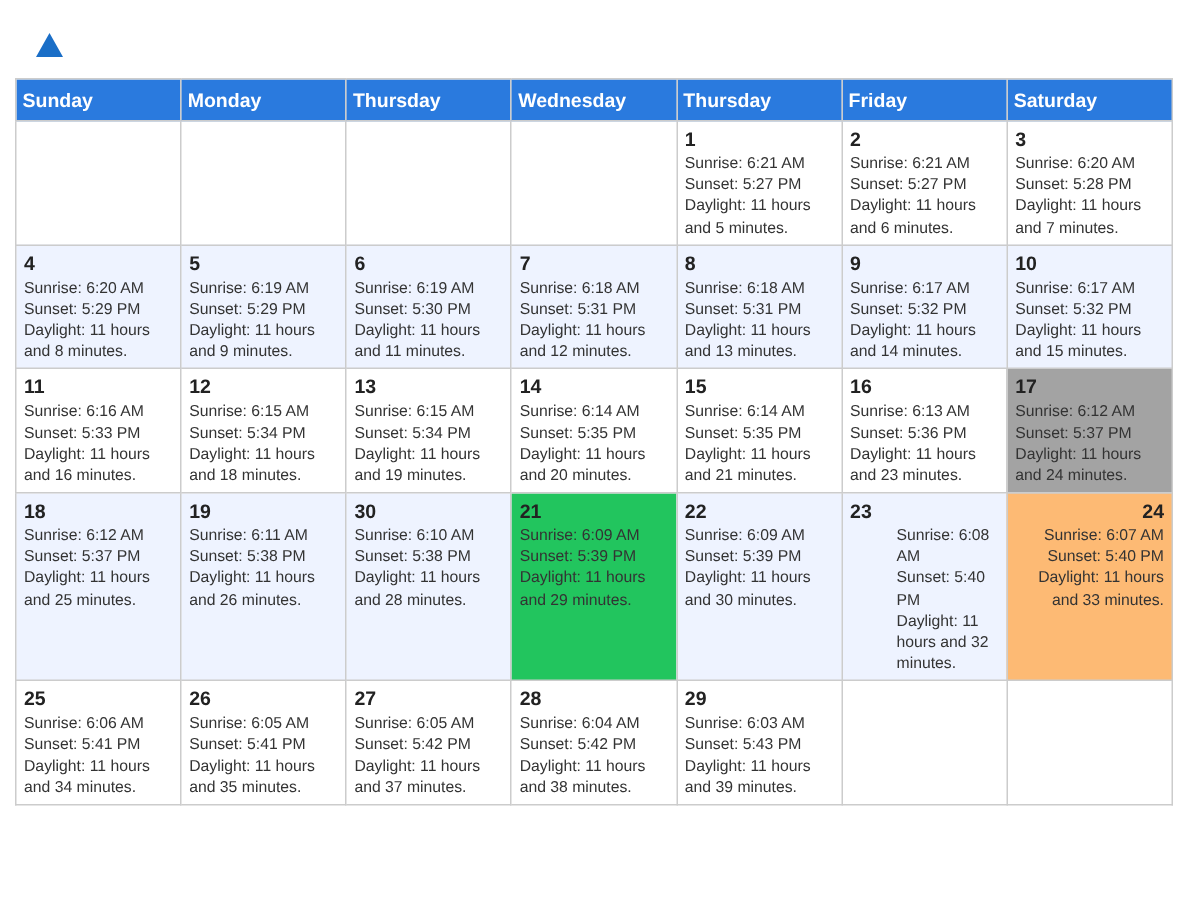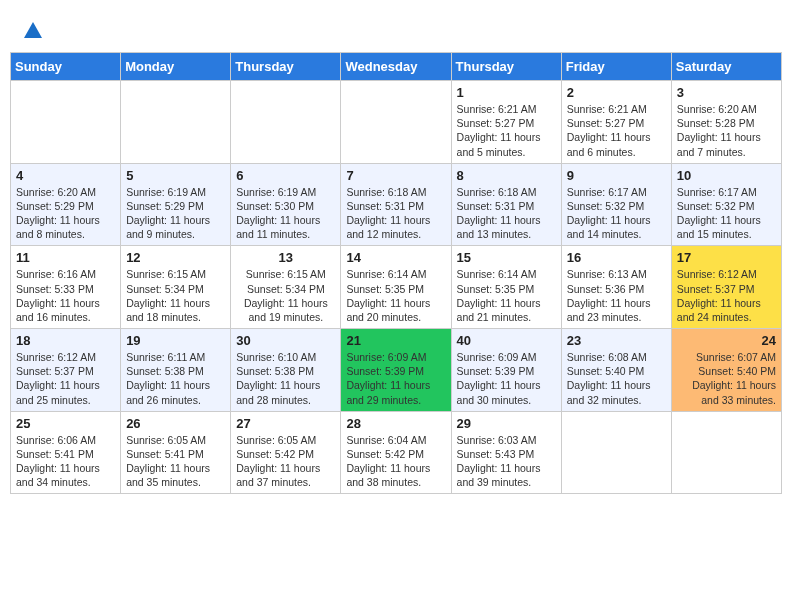--- a/index.html
+++ b/index.html
@@ -191,21 +191,21 @@
           <div class="day-info" style="white-space: pre-line;">Sunrise: 6:16 AM
 Sunset: 5:33 PM
 Daylight: 11 hours and 16 minutes.</div>
         </td>
         <td style="background-color: rgb(255, 255, 255);">
           <span class="day-number">12</span>
           <div class="day-info" style="white-space: pre-line;">Sunrise: 6:15 AM
 Sunset: 5:34 PM
 Daylight: 11 hours and 18 minutes.</div>
         </td>
-        <td style="background-color: rgb(255, 255, 255); text-align: center;">
+        <td style="background-color: rgb(255, 255, 255);">
           <span class="day-number">13</span>
           <div class="day-info" style="white-space: pre-line;">Sunrise: 6:15 AM
 Sunset: 5:34 PM
 Daylight: 11 hours and 19 minutes.</div>
         </td>
         <td style="background-color: rgb(255, 255, 255);">
           <span class="day-number">14</span>
           <div class="day-info" style="white-space: pre-line;">Sunrise: 6:14 AM
 Sunset: 5:35 PM
 Daylight: 11 hours and 20 minutes.</div>
@@ -215,21 +215,21 @@
           <div class="day-info" style="white-space: pre-line;">Sunrise: 6:14 AM
 Sunset: 5:35 PM
 Daylight: 11 hours and 21 minutes.</div>
         </td>
         <td style="background-color: rgb(255, 255, 255);">
           <span class="day-number">16</span>
           <div class="day-info" style="white-space: pre-line;">Sunrise: 6:13 AM
 Sunset: 5:36 PM
 Daylight: 11 hours and 23 minutes.</div>
         </td>
-        <td style="background-color: #fde047;">
+        <td style="background-color: #a3a3a3;">
           <span class="day-number">17</span>
           <div class="day-info" style="white-space: pre-line;">Sunrise: 6:12 AM
 Sunset: 5:37 PM
 Daylight: 11 hours and 24 minutes.</div>
         </td>
       </tr>
       <tr>
         <td style="background-color: rgb(238, 243, 255);">
           <span class="day-number">18</span>
           <div class="day-info" style="white-space: pre-line;">Sunrise: 6:12 AM
@@ -248,28 +248,28 @@
 Sunset: 5:38 PM
 Daylight: 11 hours and 28 minutes.</div>
         </td>
         <td style="background-color: #22c55e;">
           <span class="day-number">21</span>
           <div class="day-info" style="white-space: pre-line;">Sunrise: 6:09 AM
 Sunset: 5:39 PM
 Daylight: 11 hours and 29 minutes.</div>
         </td>
         <td style="background-color: rgb(238, 243, 255);">
-          <span class="day-number">40</span>
+          <span class="day-number">22</span>
           <div class="day-info" style="white-space: pre-line;">Sunrise: 6:09 AM
 Sunset: 5:39 PM
 Daylight: 11 hours and 30 minutes.</div>
         </td>
         <td style="background-color: rgb(238, 243, 255);">
           <span class="day-number">23</span>
-          <div class="day-info" style="white-space: pre-line;">Sunrise: 6:08 AM
+          <div class="day-info" style="white-space: pre-line; margin-left: 31px;">Sunrise: 6:08 AM
 Sunset: 5:40 PM
 Daylight: 11 hours and 32 minutes.</div>
         </td>
         <td style="background-color: #fdba74; text-align: right;">
           <span class="day-number">24</span>
           <div class="day-info" style="white-space: pre-line;">Sunrise: 6:07 AM
 Sunset: 5:40 PM
 Daylight: 11 hours and 33 minutes.</div>
         </td>
       </tr>

